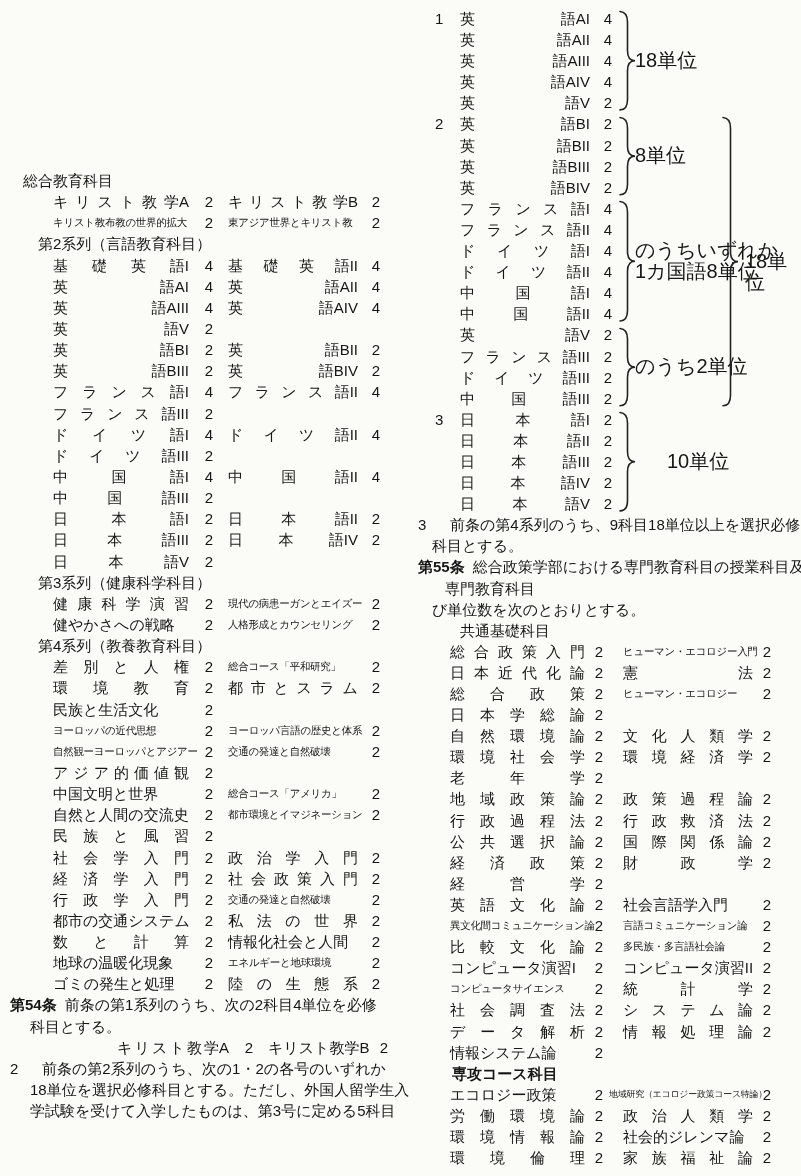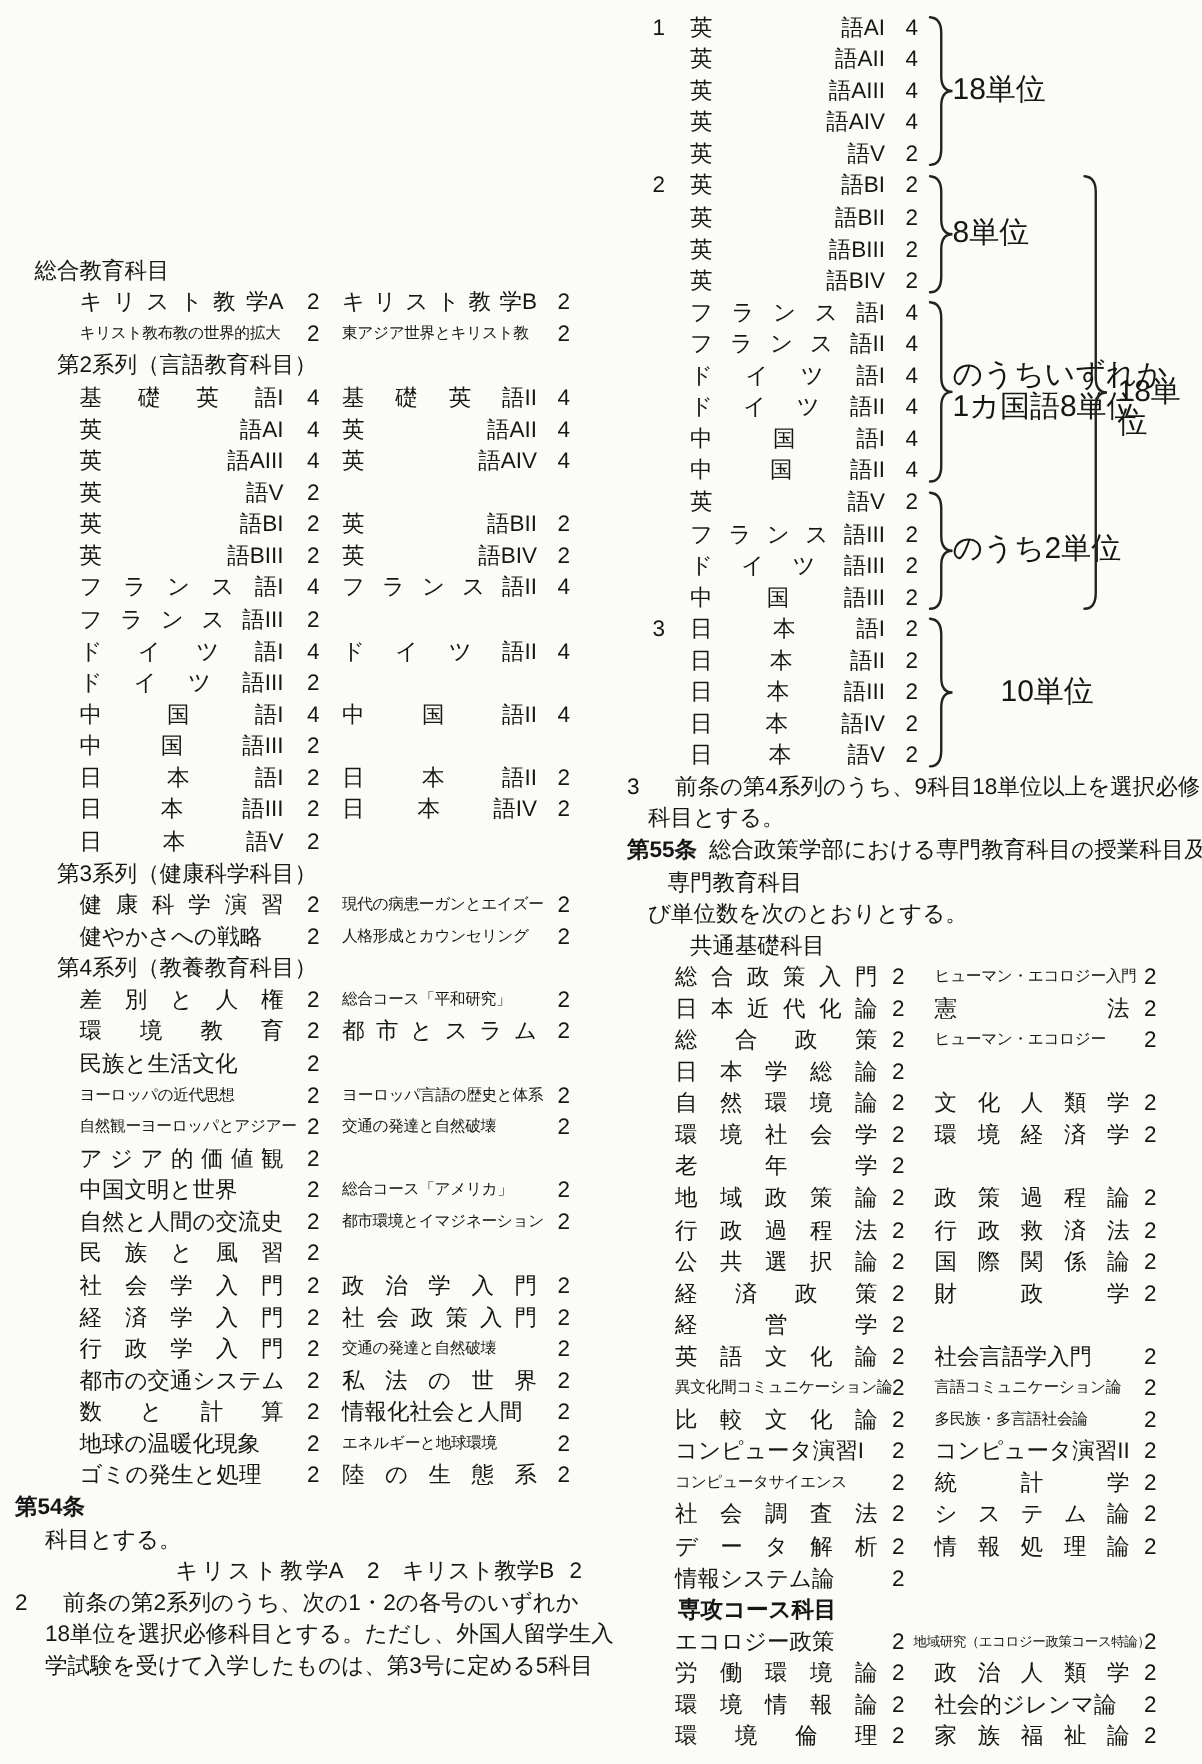--- a/index.html
+++ b/index.html
@@ -485,20 +485,21 @@
         <span>陸</span>
         <span>の</span>
         <span>生</span>
         <span>態</span>
         <span>系</span>
       </div>
       <div class="cr cr2">2</div>
     </div>
     <div class="line para">
       <span class="pre b">第54条</span>
+      <span>前条の第1系列のうち、次の2科目4単位を必修</span>
     </div>
     <div class="line pil">
       <span>科目とする。</span>
     </div>
     <div class="line lpw">
       <div class="name spread">
         <span>キ</span>
         <span>リ</span>
         <span>ス</span>
         <span>ト</span>

